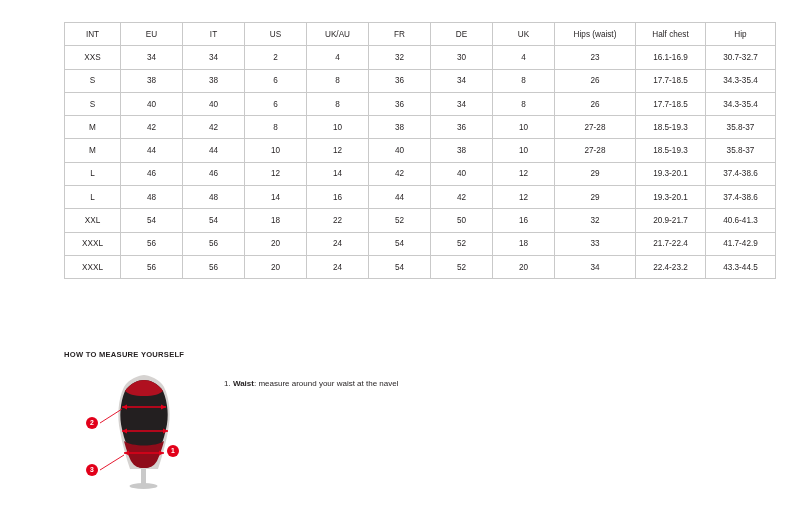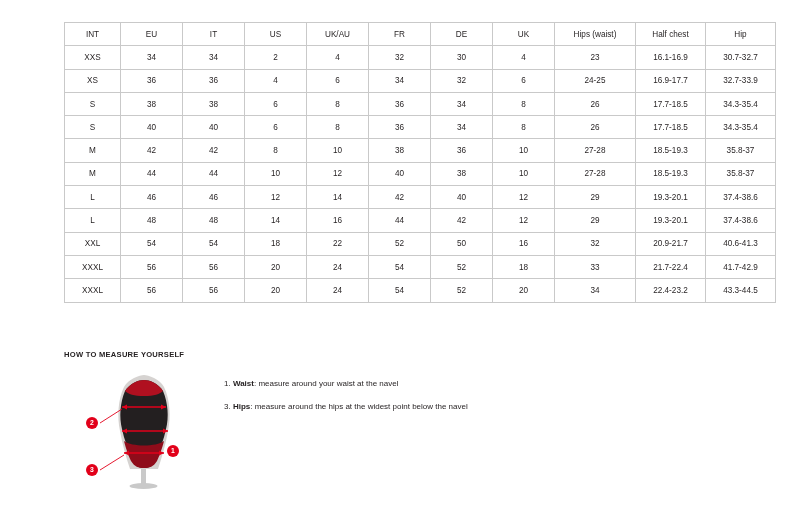--- a/index.html
+++ b/index.html
@@ -167,33 +167,20 @@
           <td>2</td>
           <td>4</td>
           <td>32</td>
           <td>30</td>
           <td>4</td>
           <td>23</td>
           <td>16.1-16.9</td>
           <td>30.7-32.7</td>
         </tr>
         <tr>
-          <td>XS</td>
-          <td>36</td>
-          <td>36</td>
-          <td>4</td>
-          <td>6</td>
-          <td>34</td>
-          <td>32</td>
-          <td>6</td>
-          <td>24-25</td>
-          <td>16.9-17.7</td>
-          <td>32.7-33.9</td>
-        </tr>
-        <tr>
           <td>S</td>
           <td>38</td>
           <td>38</td>
           <td>6</td>
           <td>8</td>
           <td>36</td>
           <td>34</td>
           <td>8</td>
           <td>26</td>
           <td>17.7-18.5</td>
@@ -355,22 +342,18 @@
         <div class="badge badge-1">1</div>
         <div class="badge badge-2">2</div>
         <div class="badge badge-3">3</div>
       </div>
 
       <div class="steps">
         <div class="step">
           <span>1.</span>
           <b>Waist</b><span>: measure around your waist at the navel</span>
         </div>
-        <div class="step">
-          <span>3.</span>
-          <b>Hips</b><span>: measure around the hips at the widest point below the navel</span>
-        </div>
       </div>
 
     </div>
   </div>
 
 </div>
 
 </body></html>

